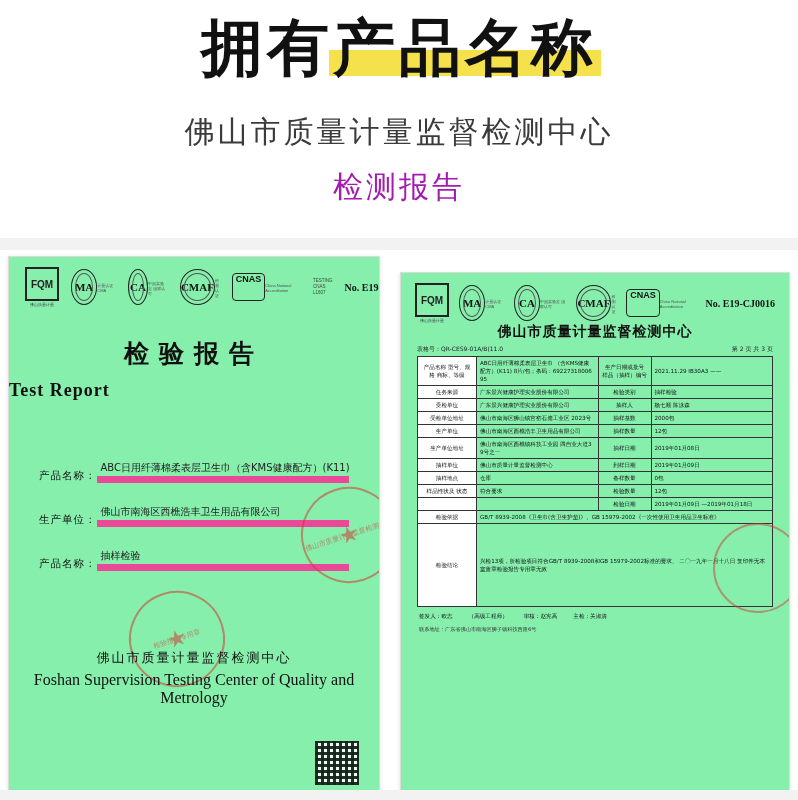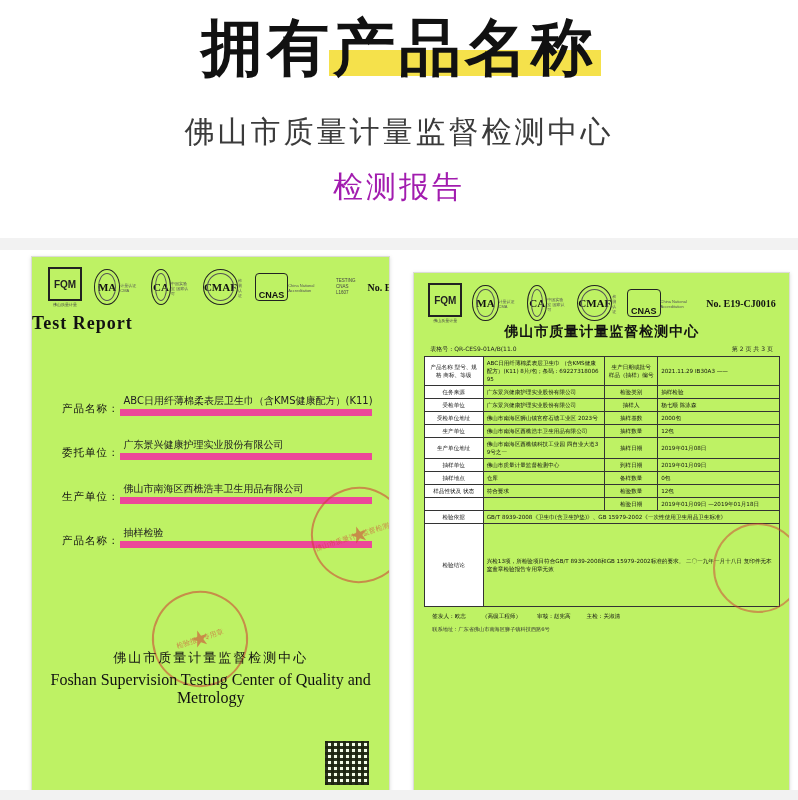--- a/index.html
+++ b/index.html
@@ -69,25 +69,24 @@
     width:798px;
     height:560px;
     background:#ffffff;
     display:flex;
     justify-content:space-between;
     padding:0 8px;
     box-sizing:border-box;
   }
   .sheet{
     position:relative;
-    background:#bef264;
+    background:#86efac;
     border:1px solid #dcdcd6;
     box-shadow:0 1px 4px rgba(0,0,0,.13);
     overflow:hidden;
-    margin-left:23px;
   }
   .sheet-left{width:370px;height:540px;margin-top:6px;}
   .sheet-right{width:388px;height:534px;margin-top:22px;}
 
   
   .marks{
     display:flex;
     align-items:center;
     gap:12px;
     padding:14px 14px 0 16px;
@@ -115,21 +114,21 @@
     font-family:"Liberation Serif","DejaVu Serif",serif;
     position:relative;
   }
   .roundmark::after{
     content:"";position:absolute;left:3px;top:3px;right:3px;bottom:3px;
     border:0.7px solid #555;border-radius:50%;
   }
   .markwrap{display:flex;flex-direction:row;align-items:center;}
   .markcap{font-size:4px;color:#555;margin-top:2px;line-height:5px;letter-spacing:0;}
   .cnas{
-    display:flex;flex-direction:column;align-items:center;justify-content:flex-end;
+    display:flex;flex-direction:column;align-items:center;justify-content:flex-start;
     border:1.2px solid #222;border-radius:4px;
     width:44px;height:26px;font-size:9px;font-weight:bold;color:#111;
   }
   .testing{
     font-size:4.5px;color:#444;line-height:6px;text-align:left;
   }
   .noline{
     margin-left:auto;
     font-size:10px;color:#111;font-weight:bold;
     font-family:"Liberation Serif","DejaVu Serif",serif;
@@ -290,30 +289,27 @@
         <div class="markcap">China National Accreditation</div>
       </div>
       <div class="testing">TESTING
 CNAS L1607</div>
       <div class="noline">
         <span>No.</span>
         <span>E19-CJ0016</span>
       </div>
     </div>
 
+    <div class="l-title">检验报告</div>
     <div class="l-title-en">Test Report</div>
 
     <div class="l-fields">
       <div class="l-row">
         <span class="l-label">产品名称：</span>
         <span class="l-value">ABC日用纤薄棉柔表层卫生巾（含KMS健康配方）(K11)</span>
-      </div>
-      <div class="l-row">
-        <span class="l-label">委托单位：</span>
-        <span class="l-value">广东景兴健康护理实业股份有限公司</span>
       </div>
       <div class="l-row">
         <span class="l-label">生产单位：</span>
         <span class="l-value">佛山市南海区西樵浩丰卫生用品有限公司</span>
       </div>
       <div class="l-row">
         <span class="l-label">产品名称：</span>
         <span class="l-value">抽样检验</span>
       </div>
     </div>

